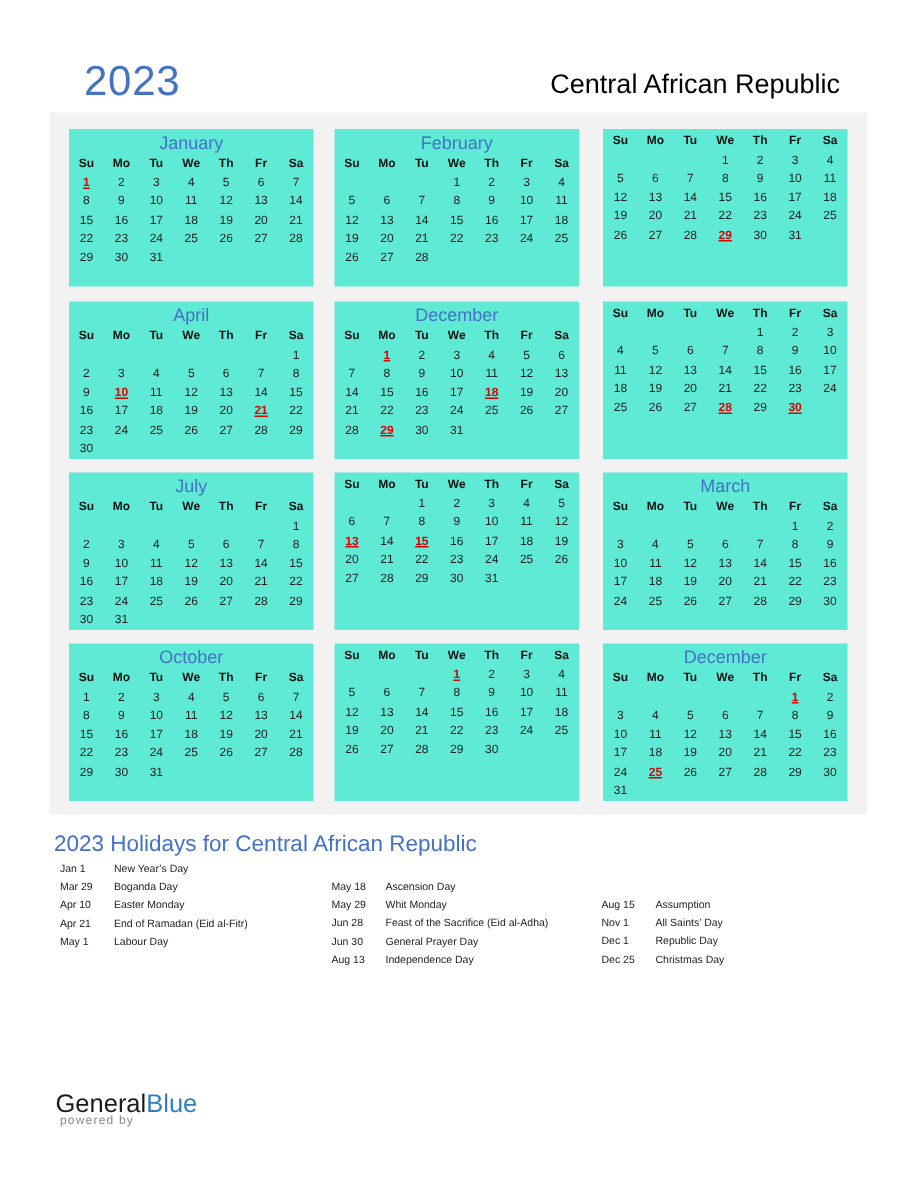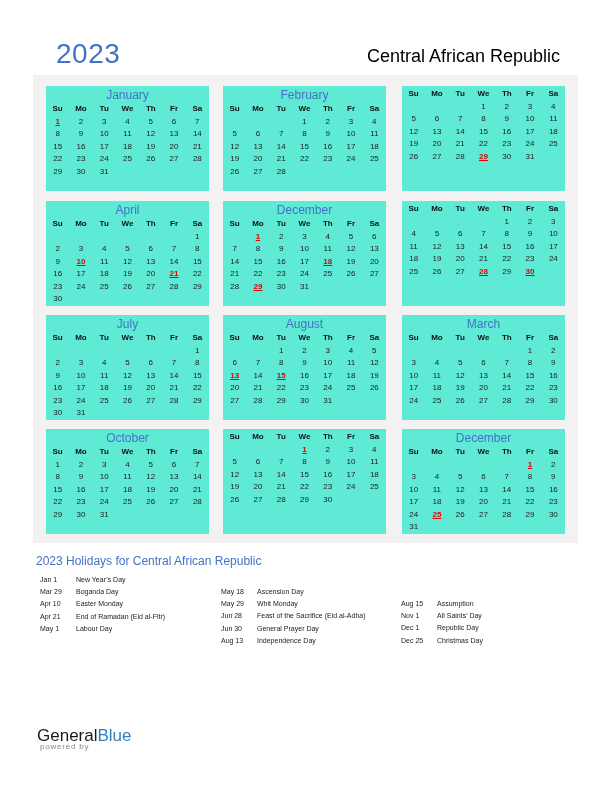--- a/index.html
+++ b/index.html
@@ -7,21 +7,21 @@
   .year { position: absolute; left: 56px; top: 38px; font-size: 28px; color: #4472c4; font-weight: normal; letter-spacing: 0.5px; }
   .country { position: absolute; right: 52px; top: 46px; font-size: 18px; color: #000000; }
   .grid-bg { position: absolute; left: 33px; top: 75px; width: 545px; height: 468px; background: #f2f2f2; }
   .month { position: absolute; width: 163px; background: #5eead4; padding-top: 2px; }
   .month-title { text-align: center; font-size: 12px; color: #4472c4; height: 15px; line-height: 15px; }
   .dow-row, .week { display: flex; }
   .dow, .day { width: 23.3px; text-align: center; font-size: 8px; height: 12.5px; line-height: 12.5px; }
   .dow { font-weight: bold; color: #111; }
   .day { color: #222; }
   .day.hol { color: #e00000; font-weight: bold; text-decoration: underline; }
-  .hol-title { position: absolute; left: 36px; top: 554px; font-size: 12px; color: #4472c4; }
+  .hol-title { position: absolute; left: 36px; top: 554px; font-size: 15px; color: #4472c4; }
   .hol-col { position: absolute; font-size: 7px; color: #222; }
   .hol-item { display: flex; height: 12.2px; line-height: 12.2px; }
   .hol-date { width: 36px; }
   .powered { position: absolute; left: 40px; top: 714px; font-size: 8px; color: #888; letter-spacing: 0.8px; margin-top: 28px; }
   .brand { position: absolute; left: 37px; top: 726px; font-size: 17px; color: #1a1a1a; text-align: right; }
   .brand .blue { color: #2f7fc1; }
 </style>
 </head>
 <body>
 
@@ -438,21 +438,20 @@
         <div class="day">30</div>
         <div class="day">31</div>
         <div class="day"></div>
         <div class="day"></div>
         <div class="day"></div>
         <div class="day"></div>
         <div class="day"></div>
       </div>
     </div>
     <div class="month" style="left: 223px; top: 315px; height: 105px;">
-      <div class="month-title">August</div>
       <div class="dow-row">
         <div class="dow">Su</div>
         <div class="dow">Mo</div>
         <div class="dow">Tu</div>
         <div class="dow">We</div>
         <div class="dow">Th</div>
         <div class="dow">Fr</div>
         <div class="dow">Sa</div>
       </div>
       <div class="week">

